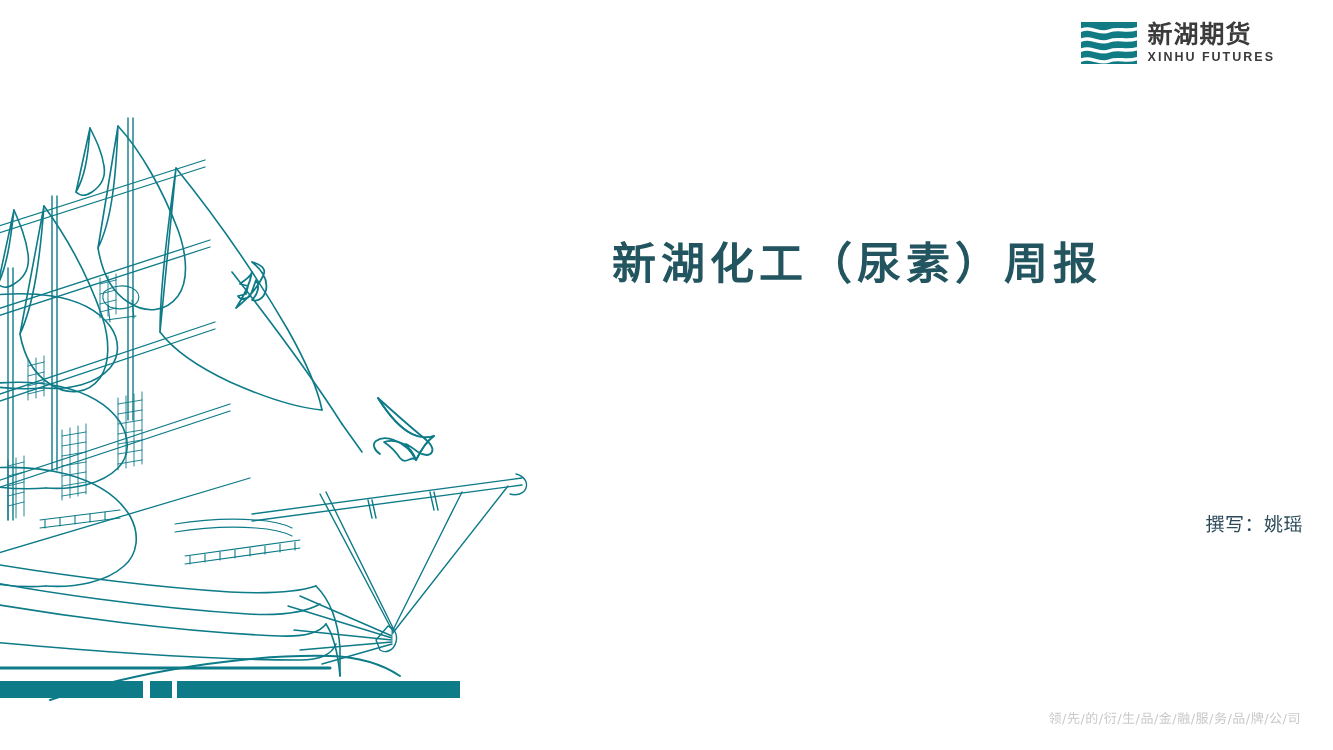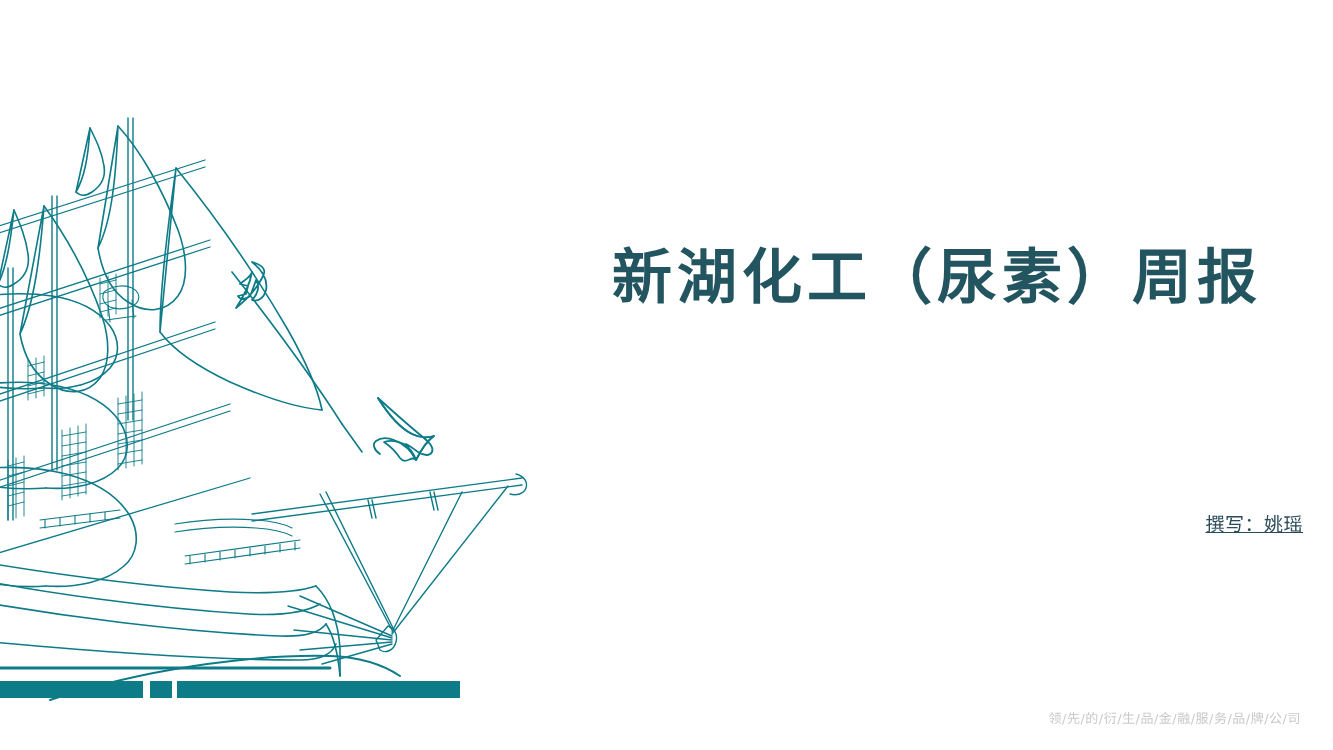--- a/index.html
+++ b/index.html
@@ -78,41 +78,41 @@
   #bar-seg-1 { left: 0px;   width: 143px; }
   #bar-seg-2 { left: 150px; width: 22px; }
   #bar-seg-3 { left: 177px; width: 283px; }
 
   
   #report-title {
     position: absolute;
     left: 612px;
     top: 228px;
     width: 700px;
-    font-size: 60px;
+    font-size: 44px;
     font-weight: bold;
     color: #22555f;
     letter-spacing: 5px;
     white-space: nowrap;
     font-family: Liberation Mono, monospace;
   }
 
   
   #meta-block {
     position: absolute;
     right: 30px;
     top: 508px;
     text-align: right;
     color: #2c4a5a;
     font-size: 19px;
     line-height: 33px;
     font-family: "DejaVu Sans", "Liberation Sans", sans-serif;
     letter-spacing: 0.5px;
   }
-  .meta-line { white-space: nowrap; text-decoration: underline; }
+  .meta-line { white-space: nowrap; }
 
   
   #footer-slogan {
     position: absolute;
     right: 32px;
     top: 708px;
     font-size: 13px;
     color: #c9c9c9;
     letter-spacing: 0.5px;
     white-space: nowrap;
@@ -279,20 +279,35 @@
 
     </svg>
   </div>
 
   <div id="bottom-bar">
     <div class="bar-seg" id="bar-seg-1"></div>
     <div class="bar-seg" id="bar-seg-2"></div>
     <div class="bar-seg" id="bar-seg-3"></div>
   </div>
 
+  <div id="brand-logo">
+    <svg id="brand-mark" viewBox="0 0 56 42" xmlns="http://www.w3.org/2000/svg">
+      <rect x="0" y="0" width="56" height="42" fill="#107b83"></rect>
+      <g stroke="#ffffff" stroke-width="3.4" fill="none" stroke-linecap="butt">
+        <path d="M-2 9 C10 3 18 13 28 9 C38 5 46 11 58 6"></path>
+        <path d="M-2 19 C10 13 18 23 28 19 C38 15 46 21 58 16"></path>
+        <path d="M-2 29 C10 23 18 33 28 29 C38 25 46 31 58 26"></path>
+        <path d="M-2 39 C10 33 18 43 28 39 C38 35 46 41 58 36"></path>
+      </g>
+    </svg>
+    <div id="brand-wordmark">
+      <span class="brand-cn">新湖期货</span>
+      <span class="brand-en">XINHU FUTURES</span>
+    </div>
+  </div>
 
   <div id="report-title">新湖化工（尿素）周报</div>
 
   <div id="meta-block">
     <div class="meta-line">撰写：姚瑶</div>
   </div>
 
   <div id="footer-slogan">领/先/的/衍/生/品/金/融/服/务/品/牌/公/司</div>
 
 </div>

